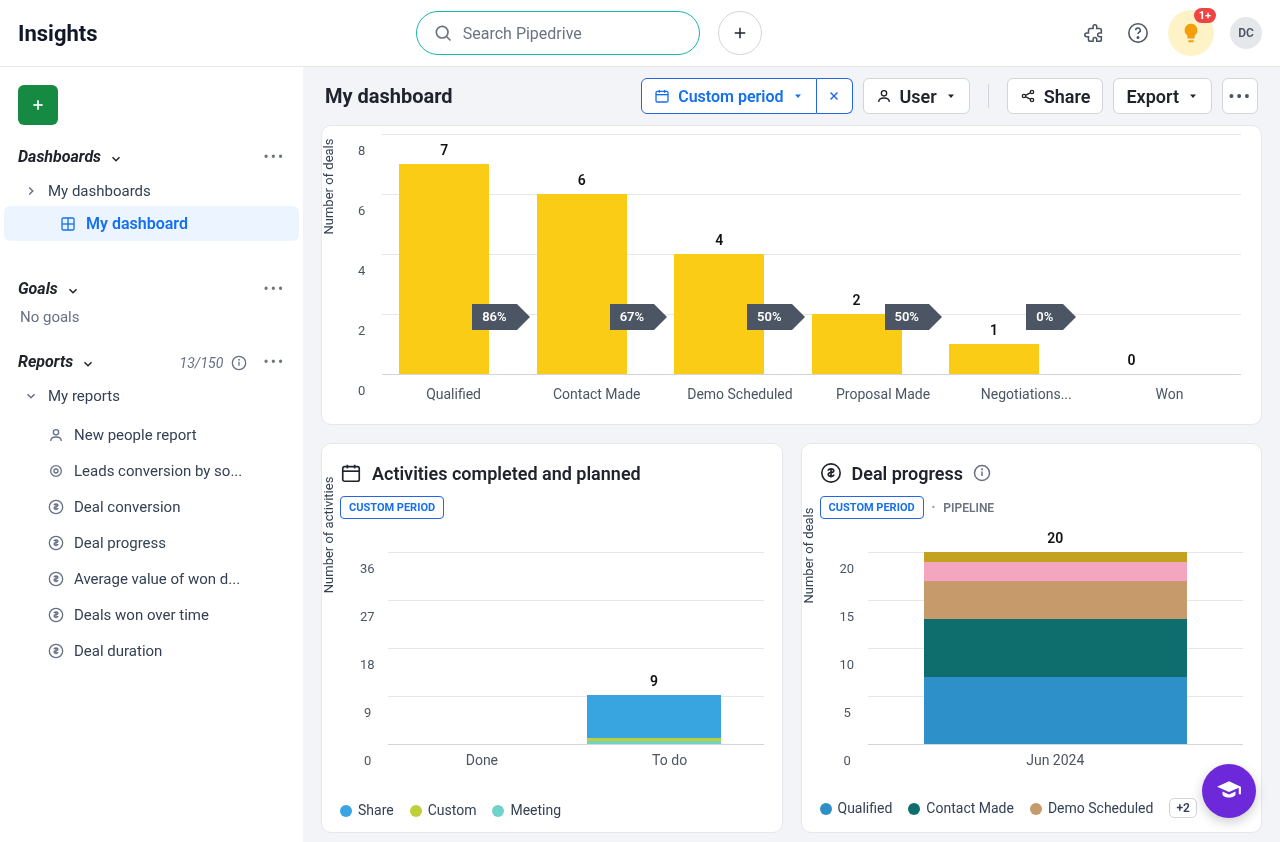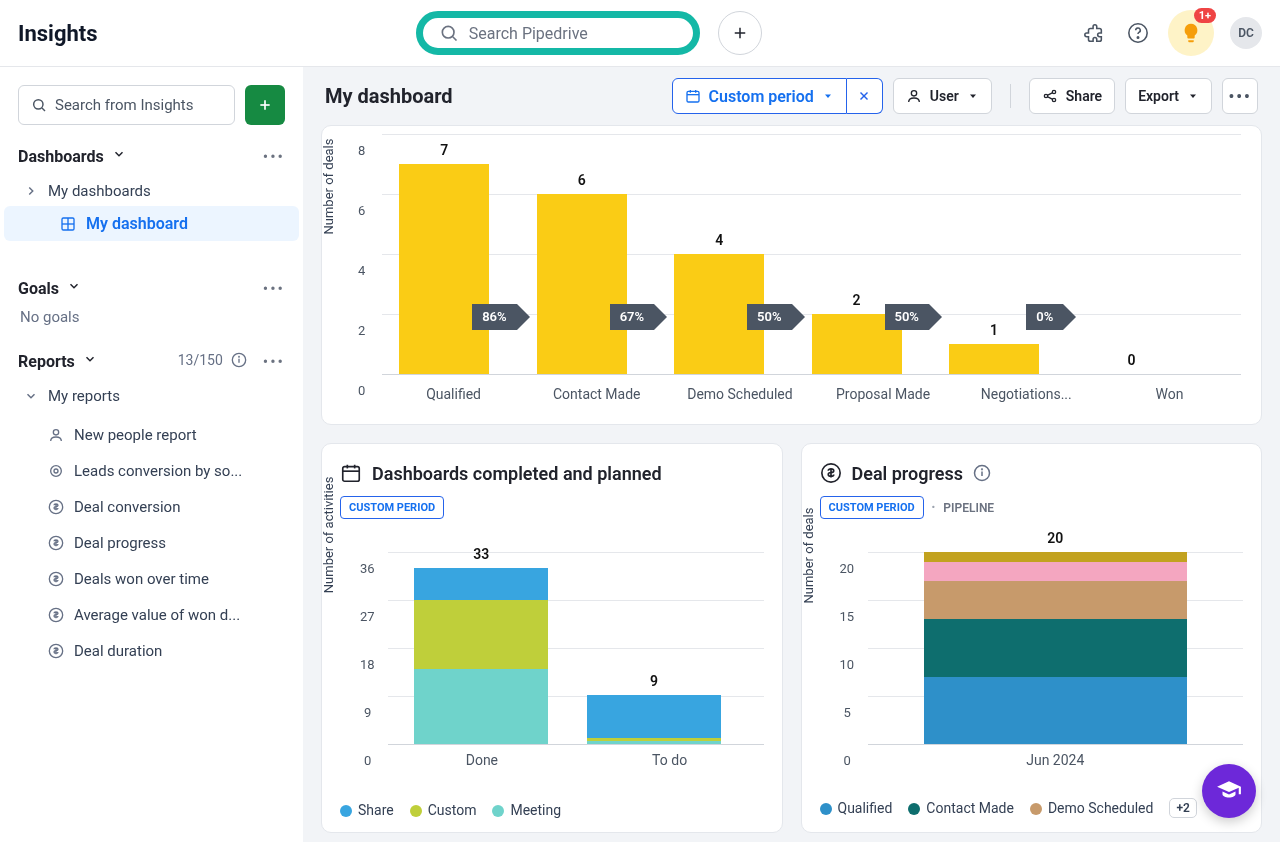--- a/index.html
+++ b/index.html
@@ -1,44 +1,44 @@
 <!DOCTYPE html>
 <html><head>
 <meta charset="utf-8">
 <style>
 * { box-sizing: border-box; margin: 0; padding: 0; }
 body { font-family: -apple-system, BlinkMacSystemFont, "Segoe UI", Roboto, Helvetica, Arial, sans-serif; background: #fff; color: #21232C; width: 1280px; height: 842px; overflow: hidden; }
 .topbar { height: 67px; border-bottom: 1px solid #E5E7EB; display: flex; align-items: center; padding: 0 18px; gap: 16px; }
 .topbar .title { font-size: 22px; font-weight: 700; color: #101828; }
 .topbar .center { flex:1; display:flex; justify-content:center; align-items:center; gap:18px; }
-.search-global { width: 284px; height: 44px; border:7px solid #14b8a6; border-radius:999px; display:flex; align-items:center; padding:0 16px; gap:10px; color:#6B7280; }
+.search-global { width: 284px; height: 44px; border:1px solid #14b8a6; border-radius:999px; display:flex; align-items:center; padding:0 16px; gap:10px; color:#6B7280; }
 .round-btn { width:44px; height:44px; border:1px solid #D1D5DB; border-radius:50%; display:flex; align-items:center; justify-content:center; cursor:pointer; }
 .top-right { display:flex; align-items:center; gap:16px; }
 .icon-btn { width:28px; height:28px; display:flex; align-items:center; justify-content:center; color:#4B5563; cursor:pointer; }
 .bulb-wrap { position:relative; width:46px; height:46px; border-radius:50%; background:#FEF3C7; display:flex; align-items:center; justify-content:center; }
 .bulb-badge { position:absolute; top:-2px; right:-2px; background:#EF4444; color:#fff; font-size:11px; font-weight:700; border-radius:999px; padding:1px 5px; }
 .avatar { width:32px; height:32px; border-radius:50%; background:#E5E7EB; color:#4B5563; display:flex; align-items:center; justify-content:center; font-size:12px; font-weight:600; }
 .layout { display:flex; height: calc(842px - 67px); }
 .sidebar { width: 303px; padding:18px; overflow-y:auto; }
 .search-row { display:flex; gap:10px; margin-bottom:22px; }
 .search-ins { flex:1; height:40px; border:1px solid #D1D5DB; border-radius:6px; display:flex; align-items:center; padding:0 12px; gap:8px; color:#4B5563; }
 .add-btn { width:40px; height:40px; border-radius:6px; background:#168A42; display:flex; align-items:center; justify-content:center; color:#fff; font-size:20px; cursor:pointer; }
-.section-head { display:flex; align-items:flex-start; gap:8px; margin-bottom:10px; }
+.section-head { display:flex; align-items:flex-end; gap:8px; margin-bottom:10px;font-style:italic; }
 .section-head .label { font-size:16px; font-weight:700; }
 .section-head .spacer { flex:1; }
 .more-dots { color:#6B7280; cursor:pointer; letter-spacing:2px; }
 .tree-item { display:flex; align-items:center; gap:10px; padding:6px 0 6px 6px; color:#344054; font-size:15px; cursor:pointer; }
 .tree-active { background:#ECF5FF; color:#1570EF; font-weight:600; border-radius:6px; margin: 0 -14px; padding: 8px 0 8px 56px; }
 .muted { color:#667085; font-size:15px; padding-left:2px; }
 .reports-list { margin-top:6px; }
 .rep-item { display:flex; align-items:center; gap:10px; padding:9px 0 9px 30px; color:#344054; font-size:15px; cursor:pointer; white-space:nowrap; overflow:hidden; text-overflow:ellipsis; }
 .main { flex:1; background:#F2F4F7; overflow-y:auto; padding:0; }
 .main-header { height:58px; display:flex; align-items:center; padding: 0 22px; gap:10px; }
 .main-title { font-size:20px; font-weight:700; flex:1; }
-.pill { height:36px; border:1px solid #D1D5DB; background:#fff; border-radius:6px; display:flex; align-items:center; padding:0 12px; gap:8px; font-size:14px; cursor:pointer; color:#21232C;text-align:center; }
+.pill { height:36px; border:1px solid #D1D5DB; background:#fff; border-radius:6px; display:flex; align-items:center; padding:0 12px; gap:8px; font-size:18px; cursor:pointer; color:#21232C;text-align:center; }
 .period-group { display:flex; }
 .period-btn { border:1px solid #2563EB; border-radius:6px 0 0 6px; background:#fff; color:#1570EF; font-weight:600; display:flex; align-items:center; height:36px; padding:0 12px; gap:8px; cursor:pointer; }
 .period-close { border:1px solid #2563EB; border-left:none; border-radius:0 6px 6px 0; width:36px; display:flex; align-items:center; justify-content:center; color:#2563EB; background:#fff; cursor:pointer; }
 .vdiv { width:1px; height:24px; background:#D1D5DB; margin:0 8px; }
 .icon-pill { width:36px; height:36px; border:1px solid #D1D5DB; background:#fff; border-radius:6px; display:flex; align-items:center; justify-content:center; cursor:pointer; color:#4B5563; }
 .card { background:#fff; border:1px solid #E4E7EC; border-radius:10px; margin:0 18px 18px 18px; }
 .funnel-card { height:300px; padding:10px 18px 14px 18px; position:relative; }
 .y-axis-label { position:absolute; left:6px; top:50%; transform: rotate(-90deg) translateX(50%); transform-origin:left; font-size:13px; color:#344054; white-space:nowrap; }
 .chart-area { position:absolute; left:60px; right:20px; top:8px; bottom:50px; }
 .x-labels { position:absolute; left:60px; right:20px; bottom:22px; display:flex; }
@@ -109,27 +109,20 @@
       <span class="bulb-badge">1+</span>
     </div>
     <div class="avatar">DC</div>
   </div>
 </div>
 
 <div class="layout">
 
   <div class="sidebar">
     <div class="search-row">
-      <div class="search-ins">
-        <svg width="16" height="16" viewBox="0 0 24 24" fill="none" stroke="#4B5563" stroke-width="2.2">
-            <circle cx="11" cy="11" r="7"></circle>
-            <line x1="21" y1="21" x2="16.5" y2="16.5"></line>
-          </svg>
-        <span style="font-size:15px; color:#4B5563;">Search from Insights</span>
-      </div>
       <div class="add-btn">
         <svg width="16" height="16" viewBox="0 0 24 24" fill="none" stroke="#fff" stroke-width="2.5">
             <line x1="12" y1="5" x2="12" y2="19"></line>
             <line x1="5" y1="12" x2="19" y2="12"></line>
           </svg>
       </div>
     </div>
 
     <div class="section-head">
       <span class="label">Dashboards</span>
@@ -211,28 +204,28 @@
             <circle cx="12" cy="12" r="10"></circle>
             <path d="M12 7v10M9 9.5c0-1 1-2 3-2s3 1 3 2-1 2-3 2-3 1-3 2 1 2 3 2 3-1 3-2"></path>
           </svg>
           <span>Deal progress</span>
         </div>
       <div class="rep-item">
           <svg width="16" height="16" viewBox="0 0 24 24" fill="none" stroke="#667085" stroke-width="2">
             <circle cx="12" cy="12" r="10"></circle>
             <path d="M12 7v10M9 9.5c0-1 1-2 3-2s3 1 3 2-1 2-3 2-3 1-3 2 1 2 3 2 3-1 3-2"></path>
           </svg>
-          <span>Deals won over time</span>
+          <span>Average value of won d...</span>
         </div>
       <div class="rep-item">
           <svg width="16" height="16" viewBox="0 0 24 24" fill="none" stroke="#667085" stroke-width="2">
             <circle cx="12" cy="12" r="10"></circle>
             <path d="M12 7v10M9 9.5c0-1 1-2 3-2s3 1 3 2-1 2-3 2-3 1-3 2 1 2 3 2 3-1 3-2"></path>
           </svg>
-          <span>Average value of won d...</span>
+          <span>Deals won over time</span>
         </div>
       <div class="rep-item">
           <svg width="16" height="16" viewBox="0 0 24 24" fill="none" stroke="#667085" stroke-width="2">
             <circle cx="12" cy="12" r="10"></circle>
             <path d="M12 7v10M9 9.5c0-1 1-2 3-2s3 1 3 2-1 2-3 2-3 1-3 2 1 2 3 2 3-1 3-2"></path>
           </svg>
           <span>Deal duration</span>
         </div>
     </div>
   </div>
@@ -355,21 +348,21 @@
     <div class="card-grid">
 
       <div class="small-card">
         <div class="card-head">
           <svg width="22" height="22" viewBox="0 0 24 24" fill="none" stroke="#21232C" stroke-width="1.8">
               <rect x="3" y="5" width="18" height="16" rx="2"></rect>
               <line x1="3" y1="10" x2="21" y2="10"></line>
               <line x1="8" y1="3" x2="8" y2="7"></line>
               <line x1="16" y1="3" x2="16" y2="7"></line>
             </svg>
-          <div class="card-title">Dashboards completed and planned</div>
+          <div class="card-title">Activities completed and planned</div>
         </div>
         <div class="meta-row">
           <span class="badge-out">CUSTOM PERIOD</span>
         </div>
         <div class="y-axis-label" style="top:200px;">Number of activities</div>
         <div class="chart2">
           <div class="grid-line" style="top:0%;">
               <span class="tick-label" style="left:-28px;">36</span>
             </div>
           <div class="grid-line" style="top:25%;">
@@ -378,26 +371,20 @@
           <div class="grid-line" style="top:50%;">
               <span class="tick-label" style="left:-28px;">18</span>
             </div>
           <div class="grid-line" style="top:75%;">
               <span class="tick-label" style="left:-24px;">9</span>
             </div>
           <div class="grid-line" style="top:100%; border-top:1px solid #D1D5DB;">
               <span class="tick-label" style="left:-24px;">0</span>
             </div>
 
-          <div class="stacked-col" style="left:7%;">
-            <span class="stack-val">33</span>
-            <div class="seg" style="height:32px; background:#38A5E0;"></div>
-            <div class="seg" style="height:69px; background:#BFCF3A;"></div>
-            <div class="seg" style="height:75px; background:#6FD3CB;"></div>
-          </div>
           <div class="stacked-col" style="left:53%;">
             <span class="stack-val">9</span>
             <div class="seg" style="height:43px; background:#38A5E0;"></div>
             <div class="seg" style="height:3px; background:#BFCF3A;"></div>
             <div class="seg" style="height:3px; background:#6FD3CB;"></div>
           </div>
         </div>
         <div class="x2">
           <div class="x-label">Done</div>
           <div class="x-label">To do</div>

